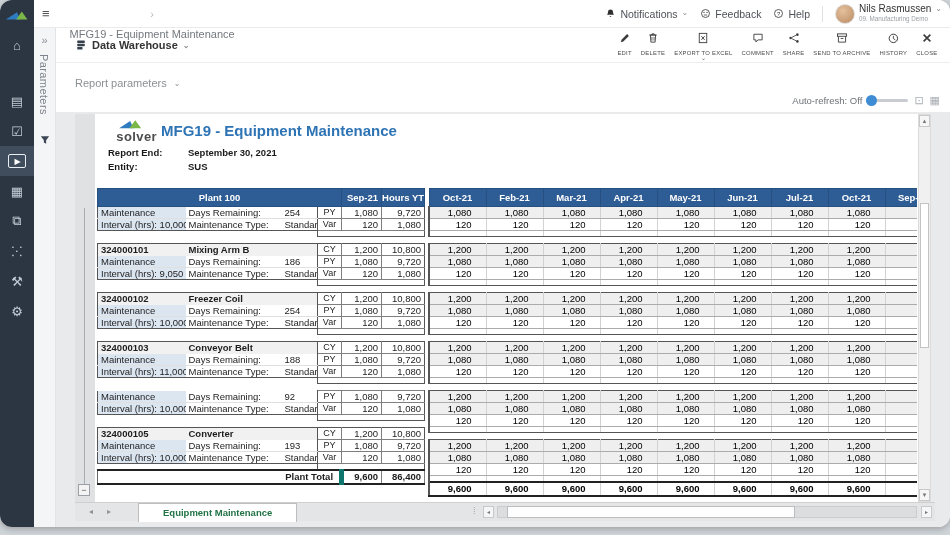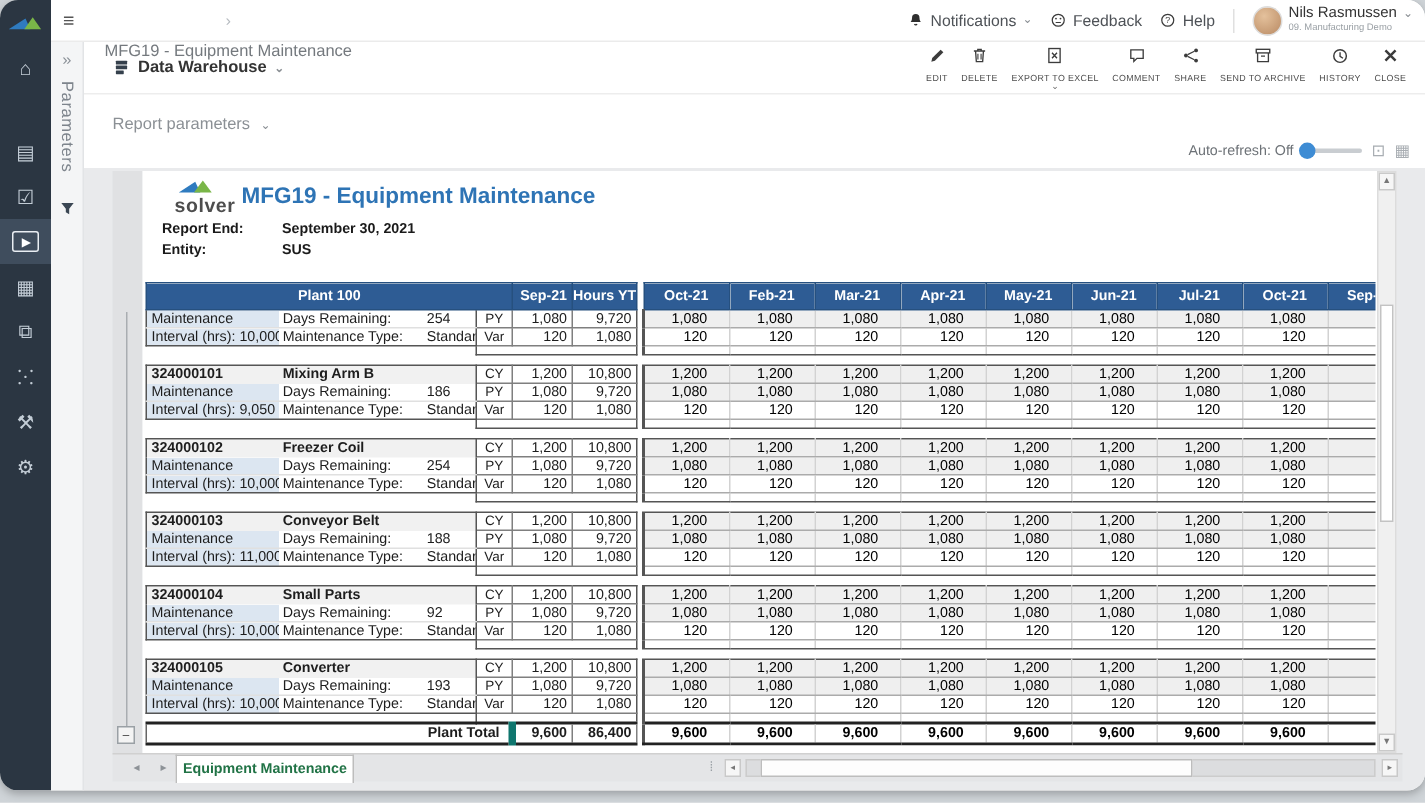--- a/index.html
+++ b/index.html
@@ -100,21 +100,21 @@
   #tl td.totlab { text-align:right; padding-right:6px; }
 
   
   .vscroll { position:absolute; left:918px; top:114px; width:13px; height:388px; background:#f0f0f0; border:1px solid #dcdcdc; }
   .sbtn { position:absolute; width:11px; height:12px; background:#f6f6f6; border:1px solid #c9c9c9; font-size:6px; color:#777; text-align:center; line-height:11px; cursor:pointer; }
   .v-up { left:0; top:0; } .v-dn { left:0; bottom:0; }
   .v-thumb { position:absolute; left:1px; top:88px; width:9px; height:145px; background:#fff; border:1px solid #c3c3c3; cursor:grab; }
   .tabbar { position:absolute; left:75px; top:502px; width:860px; height:19px; background:#e4e5e7; border-top:1px solid #d0d0d0; }
   .tnav { position:absolute; top:4px; font-size:8px; color:#8d9297; cursor:pointer; }
   .tnav.l { left:14px; } .tnav.r { left:32px; }
-  .stab { position:absolute; left:42px; top:0; height:19px; background:#fff; border:1px solid #bdbdbd; border-bottom:none; padding:0 4px; font-size:9.5px; font-weight:bold; color:#217346; line-height:18px; cursor:pointer; }
+  .stab { position:absolute; left:63px; top:0; height:19px; background:#fff; border:1px solid #bdbdbd; border-bottom:none; padding:0 24px; font-size:9.5px; font-weight:bold; color:#217346; line-height:18px; cursor:pointer; }
   .hsplit { position:absolute; left:398px; top:3px; font-size:9px; color:#9aa0a5; }
   .h-l { left:408px; top:3px; } .h-r { right:3px; top:3px; }
   .htrack { position:absolute; left:422px; right:18px; top:3px; height:12px; background:#dcdddf; border:1px solid #ccc; }
   .hthumb { position:absolute; left:432px; top:3px; width:288px; height:12px; background:#fdfdfd; border:1px solid #bdbdbd; cursor:grab; }
 </style>
 </head>
 <body>
 
 <div class="card">
 
@@ -445,28 +445,20 @@
               <td class="num ytd">1,080</td>
             </tr>
             <tr class="vb">
               <td class="nob" colspan="3"></td>
               <td class="vblank bb" colspan="3"></td>
             </tr>
             <tr class="gap">
               <td class="nob" colspan="6"></td>
             </tr>
             <tr class="dr">
-              <td class="idc bl bt">324000104</td>
-              <td class="idc bt">Small Parts</td>
-              <td class="idc br bt"></td>
-              <td class="tag bt">CY</td>
-              <td class="num bt">1,200</td>
-              <td class="num ytd bt">10,800</td>
-            </tr>
-            <tr class="dr">
               <td class="blue bl lbl">Maintenance</td>
               <td class="lbl">Days Remaining:</td>
               <td class="br lbl">92</td>
               <td class="tag">PY</td>
               <td class="num">1,080</td>
               <td class="num ytd">9,720</td>
             </tr>
             <tr class="dr">
               <td class="blue bl bb">Interval (hrs): 10,000</td>
               <td class=" bb">Maintenance Type:</td>

